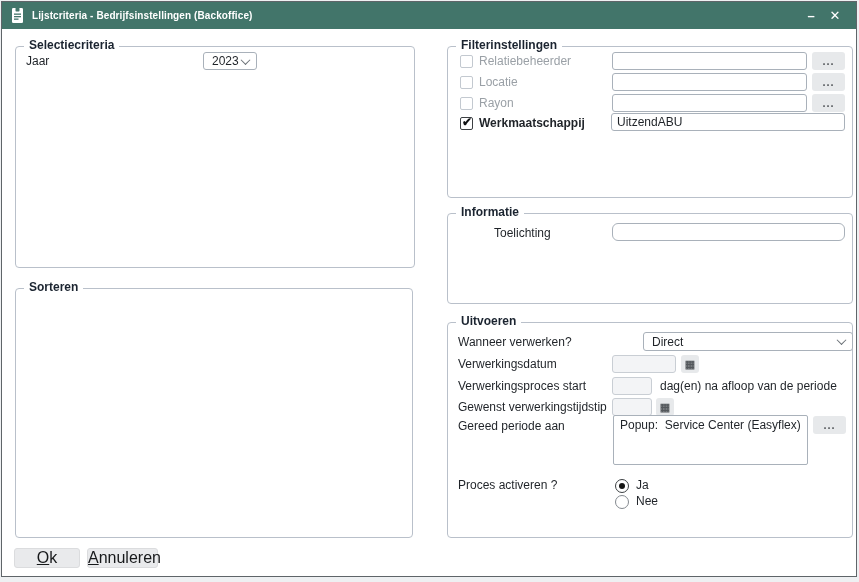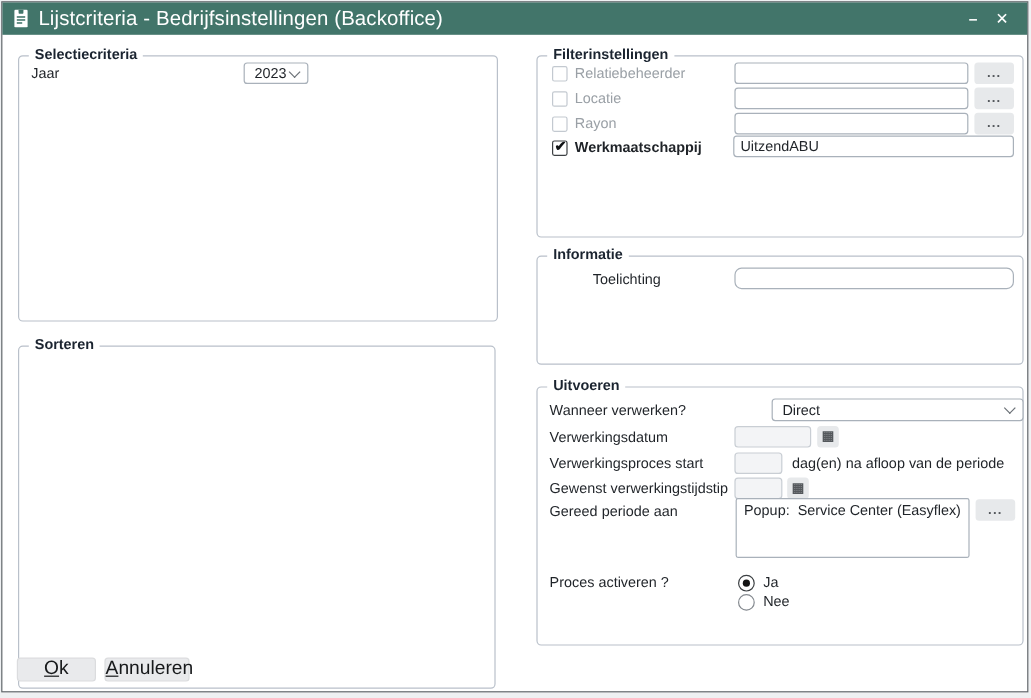--- a/index.html
+++ b/index.html
@@ -11,21 +11,21 @@
     --field-border:#a9b1ba;
     --disabled-field-bg:#f3f4f6;
     --button-bg:#e9eaec;
   }
   *{margin:0;padding:0;box-sizing:border-box;}
   html,body{width:859px;height:582px;}
   body{font-family:"Liberation Sans",sans-serif;background:#eef0f2;position:relative;overflow:hidden;}
   .window{position:absolute;left:1px;top:1px;width:856px;height:576px;background:#fff;border:1px solid var(--window-border);}
   .titlebar{position:absolute;left:0;top:0;right:0;height:27px;background:var(--titlebar);display:flex;align-items:center;padding:0 9px;}
   .app-icon{width:13px;height:15px;flex:0 0 auto;}
-  .title{color:#fff;font-size:17px;font-weight:400;margin-left:8px;letter-spacing:.1px;}
+  .title{color:#fff;font-size:10px;font-weight:700;margin-left:8px;letter-spacing:.1px;}
   .win-ctl{color:#fff;width:24px;text-align:center;font-size:13px;cursor:default;user-select:none;}
   .win-ctl.min{margin-left:auto;font-weight:700;}
   .win-ctl.close{font-size:13px;}
   .group{position:absolute;border:1px solid var(--group-border);border-radius:4px;background:#fff;}
   .legend{position:absolute;top:-9px;left:8px;background:#fff;padding:0 5px;font-size:12px;font-weight:700;color:#1b2430;white-space:nowrap;}
   .lbl{position:absolute;font-size:12px;color:var(--text);line-height:17px;white-space:nowrap;}
   .lbl.dis{color:var(--disabled-text);}
   .lbl.strong{font-weight:700;}
   .tfield{position:absolute;border:1px solid var(--field-border);border-radius:3px;background:#fff;font:12px "Liberation Sans",sans-serif;color:var(--text);padding:0 5px;outline:none;}
   .tfield.dis{background:var(--disabled-field-bg);border-color:#c9ced4;}
@@ -63,21 +63,21 @@
 
   <div class="group" style="left:13px;top:44px;width:400px;height:222px;">
     <span class="legend">Selectiecriteria</span>
   </div>
   <div class="lbl" style="left:24px;top:51px;">Jaar</div>
   <div class="combo" style="left:171px;top:50px;width:54px;height:18px;">
     <span>2023</span>
     <span class="chev"></span>
   </div>
 
-  <div class="group" style="left:13px;top:286px;width:398px;height:286px;">
+  <div class="group" style="left:13px;top:286px;width:398px;height:250px;">
     <span class="legend">Sorteren</span>
   </div>
 
   <div class="group" style="left:445px;top:44px;width:406px;height:152px;">
     <span class="legend">Filterinstellingen</span>
   </div>
 
   <div class="checkbox" style="left:458px;top:53px;"></div>
   <div class="lbl dis" style="left:477px;top:51px;">Relatiebeheerder</div>
   <input class="tfield" readonly="" style="left: 610px; top: 50px; width: 195px; height: 18px;" value="">

